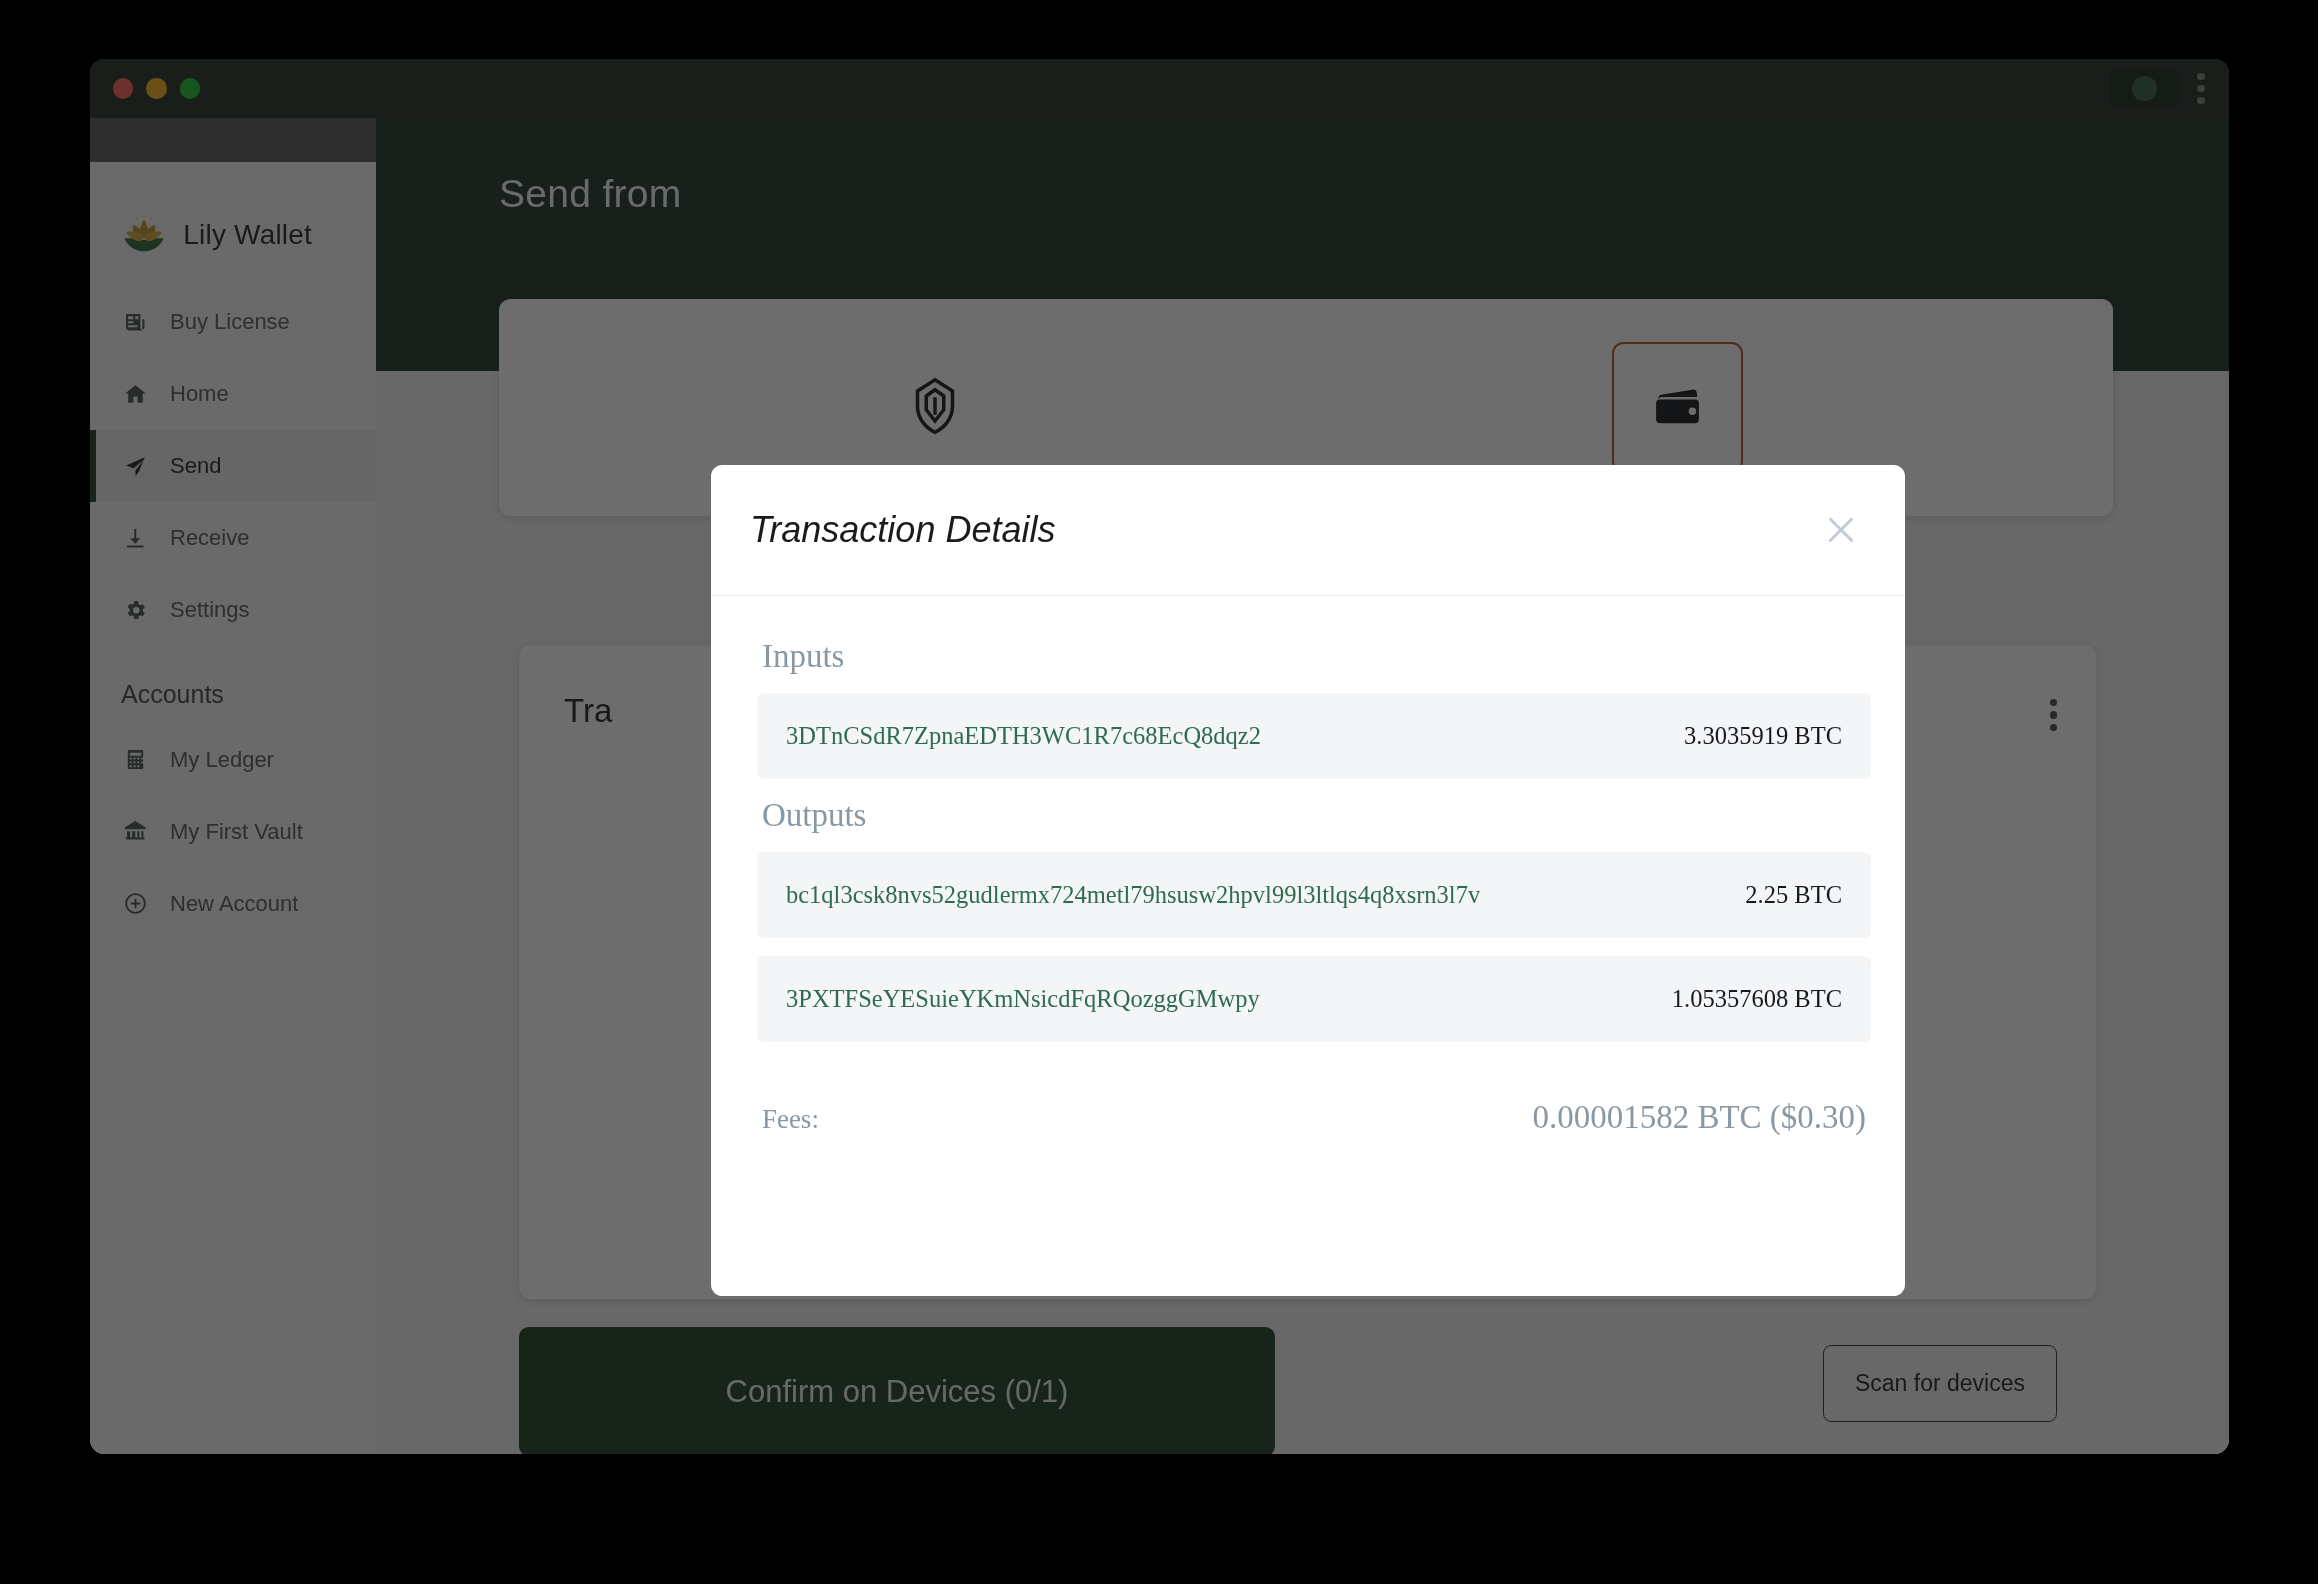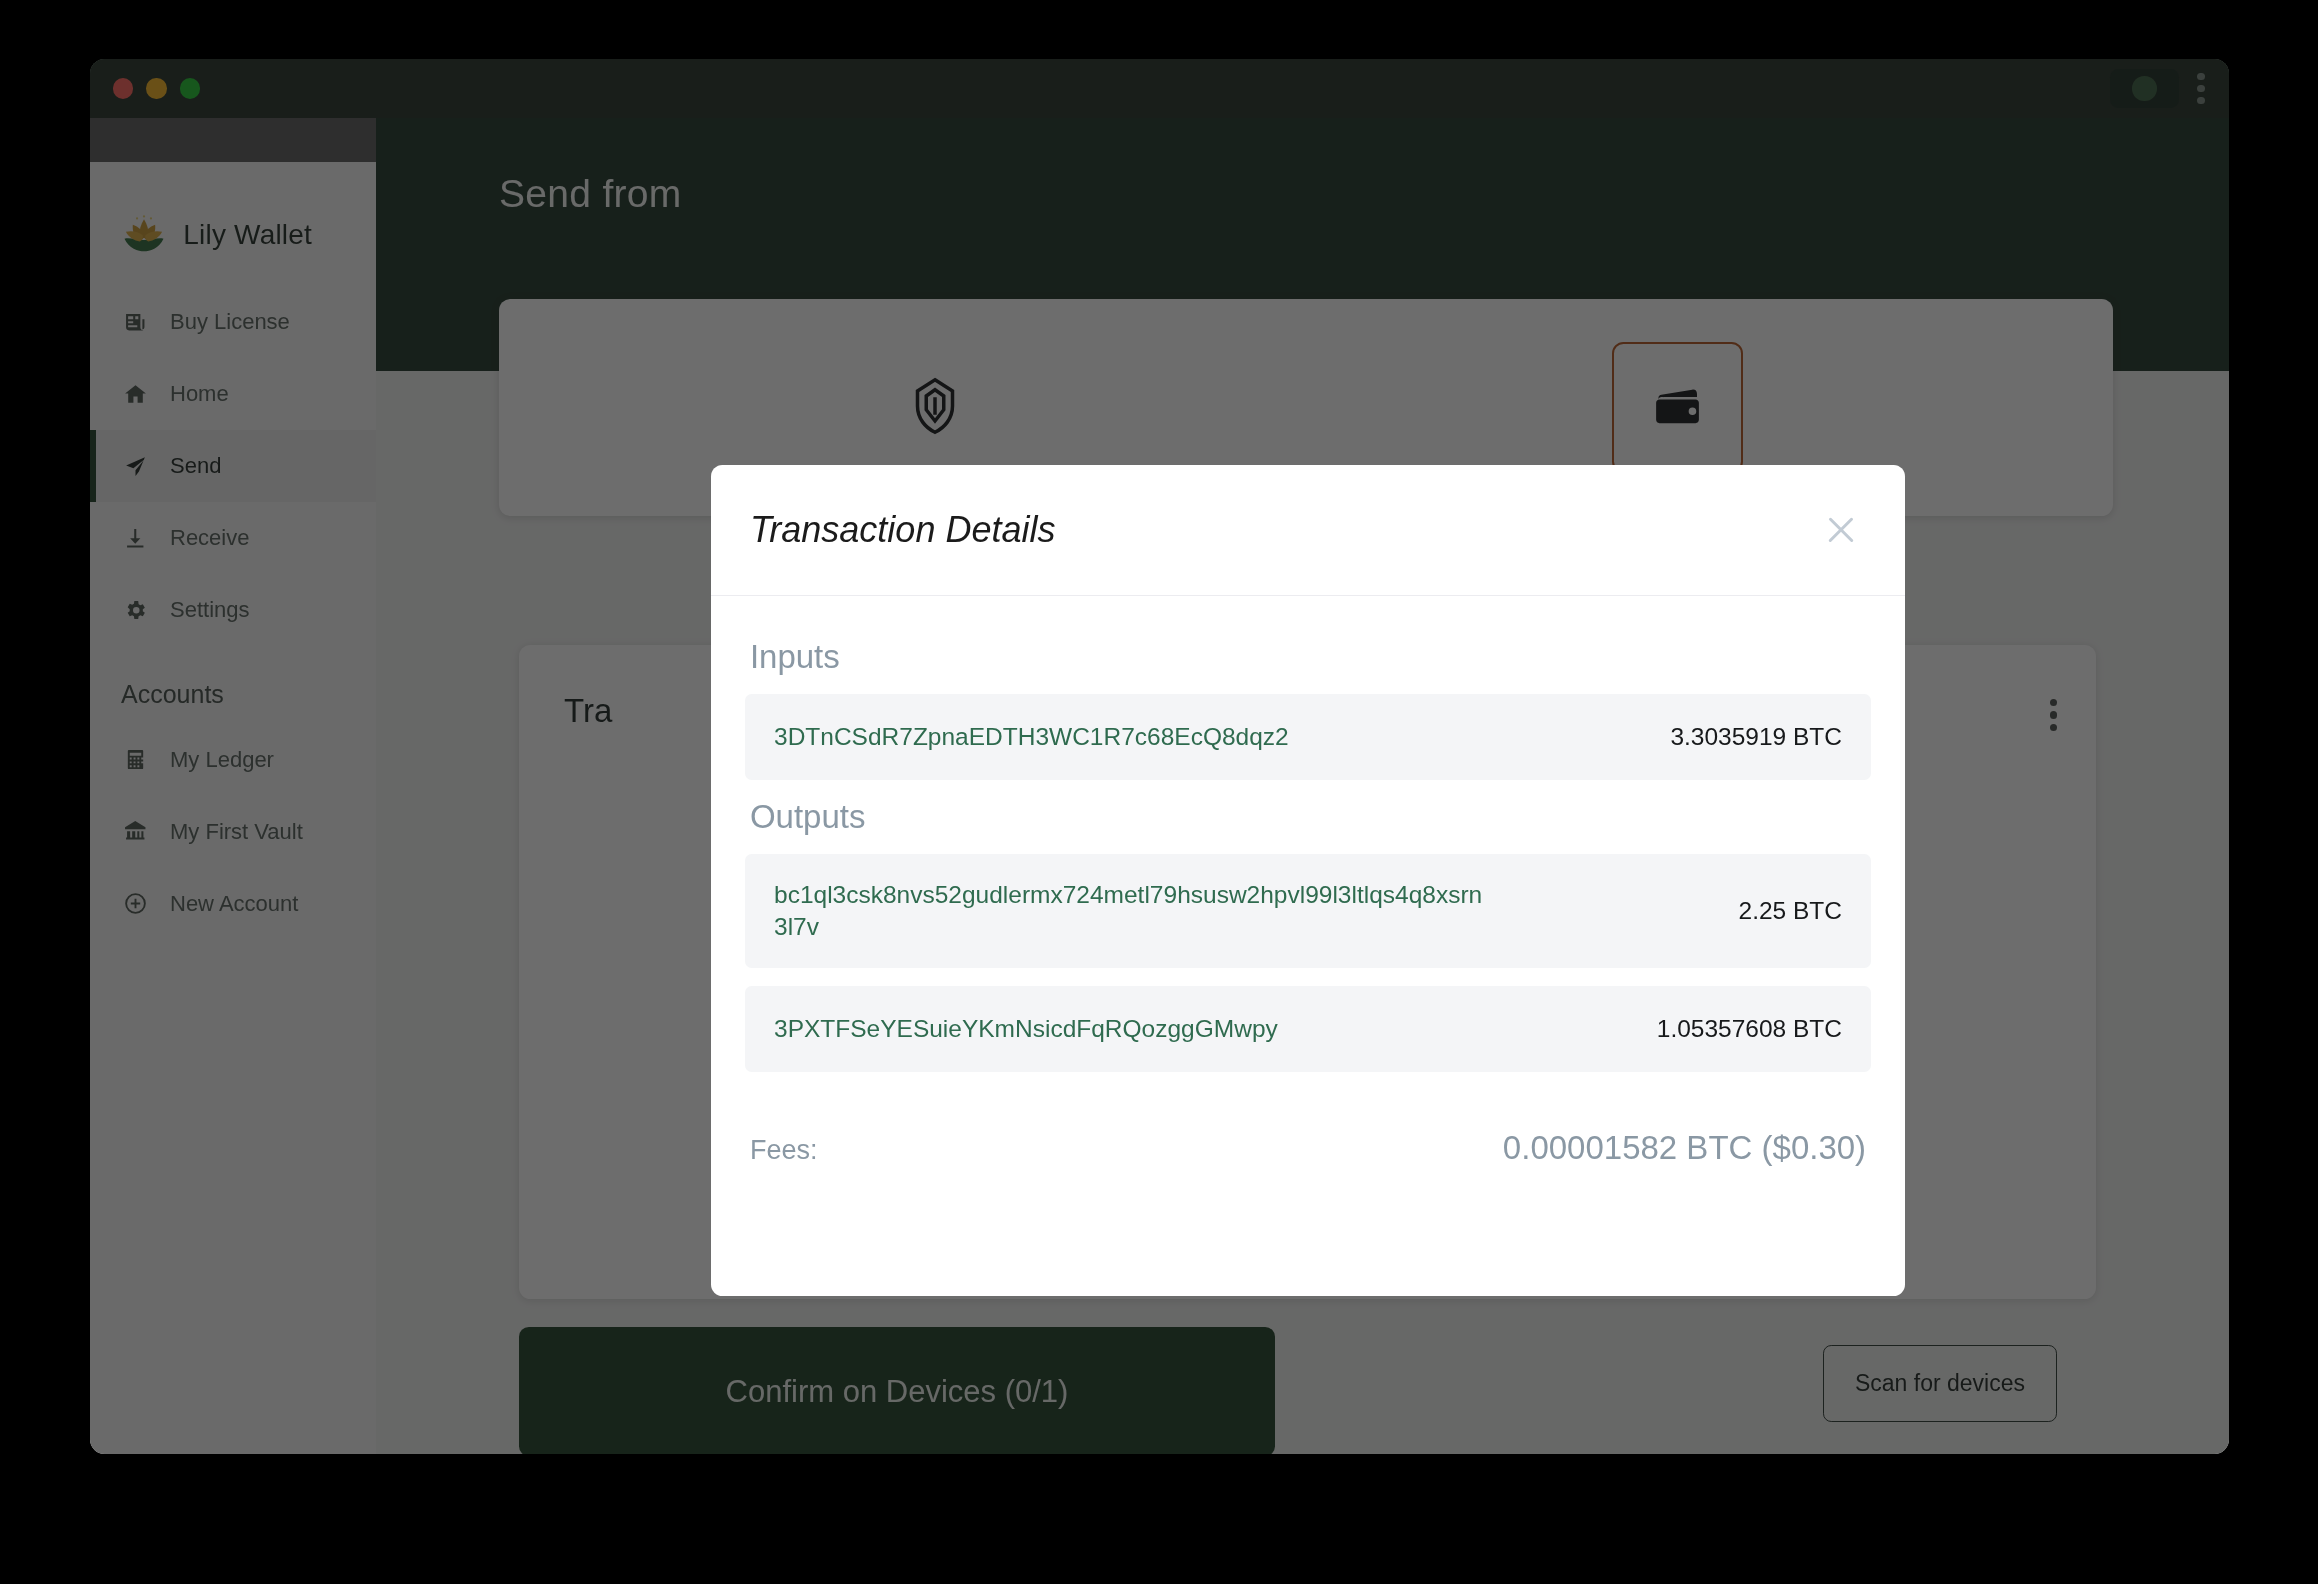--- a/index.html
+++ b/index.html
@@ -246,21 +246,21 @@
     content: "";
     position: absolute;
     left: 50%; top: 50%;
     width: 33px; height: 3.3px;
     background: #c2cbd4;
     border-radius: 1.6px;
   }
   #modal-close::before { transform: translate(-50%,-50%) rotate(45deg); }
   #modal-close::after  { transform: translate(-50%,-50%) rotate(-45deg); }
 
-  #modal-body { padding: 29px 34px 0 34px; }
+  #modal-body { padding: 29px 34px 0 46px; font-family: Liberation Serif, serif; }
   .io-heading {
     font-size: 33px;
     color: #8a98a4;
     margin: 13px 0 18px 4.9px;
     font-weight: 400;
   }
   .io-row {
     background: #f4f5f7;
     border-radius: 6.5px;
     display: flex;

